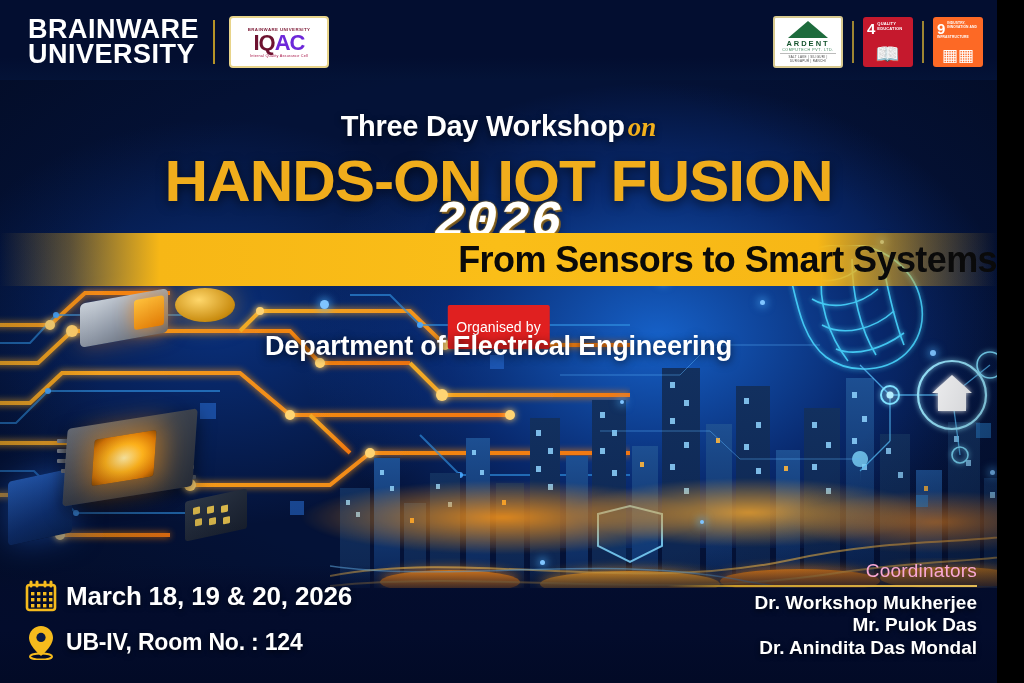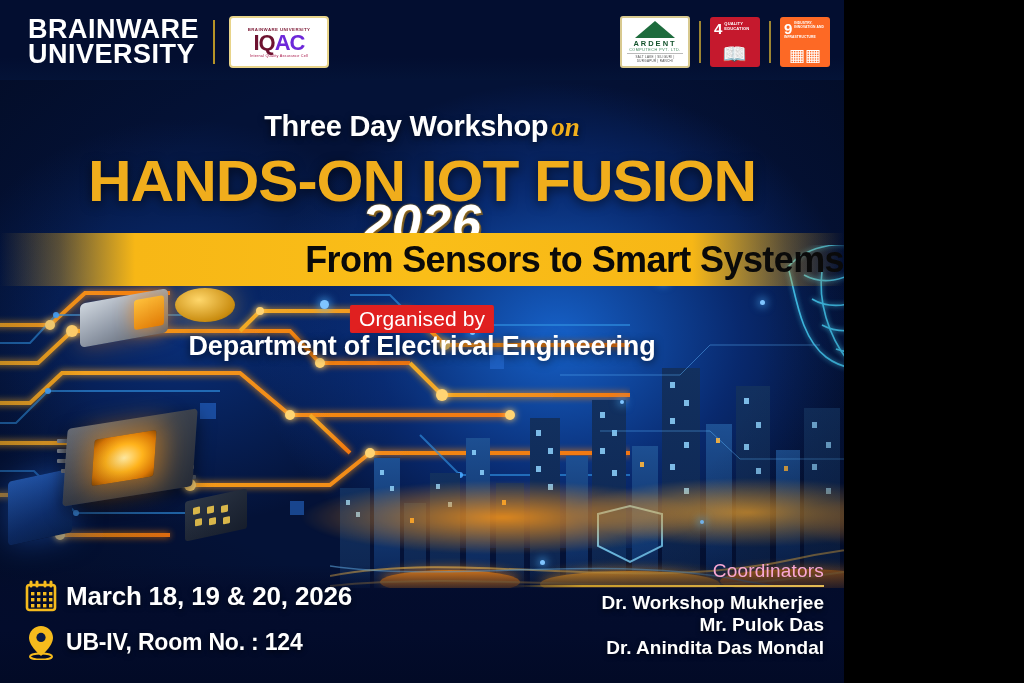--- a/index.html
+++ b/index.html
@@ -1,20 +1,20 @@
 <!DOCTYPE html>
 <html><head>
 <meta charset="utf-8">
 <title>Workshop Poster</title>
 <style>
   html,body{margin:0;padding:0;background:#000;}
   body{font-family:"Liberation Sans",sans-serif;}
 
   .poster{
-    position:relative;width:844px;height:683px;overflow:hidden;
+    position:relative;width:997px;height:683px;overflow:hidden;
     background:#030f33;
     user-select:none;
   }
 
   
   .bg-base{
     position:absolute;inset:0;
     background:
       radial-gradient(ellipse 60% 50% at 62% 62%, rgba(20,90,190,.85) 0%, rgba(8,40,110,.5) 45%, rgba(3,15,51,0) 72%),
       radial-gradient(ellipse 55% 60% at 18% 58%, rgba(10,55,140,.75) 0%, rgba(4,22,70,.45) 50%, rgba(3,15,51,0) 78%),
@@ -142,43 +142,43 @@
     font-family:Liberation Serif, serif;letter-spacing:0px;margin-left:3px;
   }
   .title{
     position:absolute;left:0;right:0;top:148px;text-align:center;
     font-size:57px;font-weight:800;color:#f0ad1c;letter-spacing:-1px;
     text-shadow:0 3px 10px rgba(0,0,0,.55);
     transform:scaleX(1.06);
   }
   .year{
     position:absolute;left:0;right:0;top:193px;text-align:center;
-    font-family:Liberation Sans, sans-serif;font-style:italic;font-weight:700;
+    font-family:Liberation Mono, monospace;font-style:italic;font-weight:700;
     font-size:52px;color:#fff;letter-spacing:1px;
     text-shadow:0 0 2px #e8a714, 2px 2px 0 rgba(180,120,10,.6), 0 4px 12px rgba(0,0,0,.45);
   }
   .band{
     position:absolute;left:0;right:0;top:233px;height:53px;
     background:linear-gradient(90deg,
       rgba(245,176,20,0) 0%,
       rgba(245,176,20,.35) 7%,
       rgba(247,183,22,1) 16%,
       rgba(250,190,24,1) 50%,
       rgba(247,183,22,1) 82%,
       rgba(245,176,20,.35) 93%,
       rgba(245,176,20,0) 100%);
   }
   .band-text{
     position:absolute;left:0;right:0;top:235px;height:50px;line-height:50px;
     text-align:right;font-size:36px;font-weight:800;color:#0a0a0a;letter-spacing:-.6px;margin-left:8px;
   }
   .orgby{
     position:absolute;left:50%;top:305px;transform:translateX(-50%);
-    background:#e02020;color:#fff;font-size:21px;font-weight:500;
-    padding:2px 9px;border-radius:2px;letter-spacing:.1px;
+    background:#e02020;color:#fff;font-size:14px;font-weight:500;
+    padding:14px 9px;border-radius:2px;letter-spacing:.1px;
   }
   .dept{
     position:absolute;left:0;right:0;top:331px;text-align:center;
     font-size:27px;font-weight:700;color:#fff;letter-spacing:-.2px;
     text-shadow:0 2px 8px rgba(0,0,0,.7);
   }
 
   
   .info{position:absolute;left:16px;bottom:18px;width:420px;}
   .info-row{display:flex;align-items:center;height:46px;}

